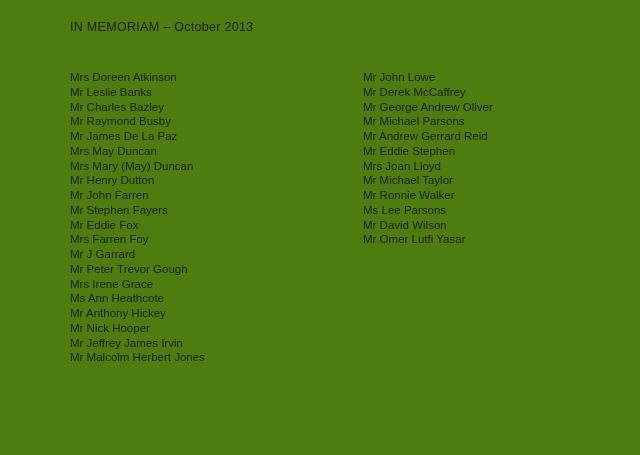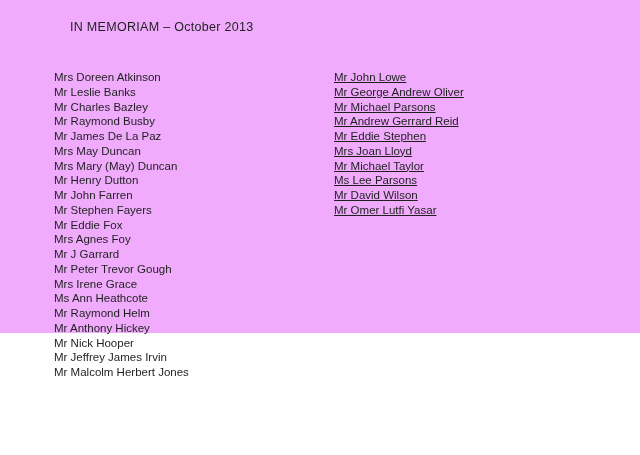--- a/index.html
+++ b/index.html
@@ -5,39 +5,39 @@
   * { margin: 0; padding: 0; box-sizing: border-box; }
   html, body {
     width: 640px;
     height: 455px;
     overflow: hidden;
     font-family: "Liberation Sans", sans-serif;
   }
   .page {
     position: relative;
     width: 640px;
-    height: 333px;
-    background: #f0abfc;
+    height: 455px;
+    background: #4d7c0f;
     color: #1f1f1f;
   }
   .title {
     position: absolute;
     left: 70px;
     top: 20px;
     font-size: 12.5px;
     letter-spacing: 0.3px;
     color: #1f1f1f;
     white-space: nowrap;
   }
   .name-column {
     position: absolute;
     top: 70px;
   }
-  .name-column.left  { left: 54px; }
-  .name-column.right { left: 334px; text-decoration: underline; }
+  .name-column.left  { left: 70px; }
+  .name-column.right { left: 363px; }
   .name-line {
     font-size: 11.5px;
     line-height: 14.75px;
     color: #1f1f1f;
     white-space: nowrap;
   }
 </style>
 </head>
 <body>
 
@@ -49,37 +49,38 @@
       <div class="name-line">Mr Leslie Banks</div>
       <div class="name-line">Mr Charles Bazley</div>
       <div class="name-line">Mr Raymond Busby</div>
       <div class="name-line">Mr James De La Paz</div>
       <div class="name-line">Mrs May Duncan</div>
       <div class="name-line">Mrs Mary (May) Duncan</div>
       <div class="name-line">Mr Henry Dutton</div>
       <div class="name-line">Mr John Farren</div>
       <div class="name-line">Mr Stephen Fayers</div>
       <div class="name-line">Mr Eddie Fox</div>
-      <div class="name-line">Mrs Agnes Foy</div>
+      <div class="name-line">Mrs Farren Foy</div>
       <div class="name-line">Mr J Garrard</div>
       <div class="name-line">Mr Peter Trevor Gough</div>
       <div class="name-line">Mrs Irene Grace</div>
       <div class="name-line">Ms Ann Heathcote</div>
-      <div class="name-line">Mr Raymond Helm</div>
       <div class="name-line">Mr Anthony Hickey</div>
       <div class="name-line">Mr Nick Hooper</div>
       <div class="name-line">Mr Jeffrey James Irvin</div>
       <div class="name-line">Mr Malcolm Herbert Jones</div>
     </div>
 
   <div class="name-column right">
       <div class="name-line">Mr John Lowe</div>
+      <div class="name-line">Mr Derek McCaffrey</div>
       <div class="name-line">Mr George Andrew Oliver</div>
       <div class="name-line">Mr Michael Parsons</div>
       <div class="name-line">Mr Andrew Gerrard Reid</div>
       <div class="name-line">Mr Eddie Stephen</div>
       <div class="name-line">Mrs Joan Lloyd</div>
       <div class="name-line">Mr Michael Taylor</div>
+      <div class="name-line">Mr Ronnie Walker</div>
       <div class="name-line">Ms Lee Parsons</div>
       <div class="name-line">Mr David Wilson</div>
       <div class="name-line">Mr Omer Lutfi Yasar</div>
     </div>
 </div>
 
 </body></html>

